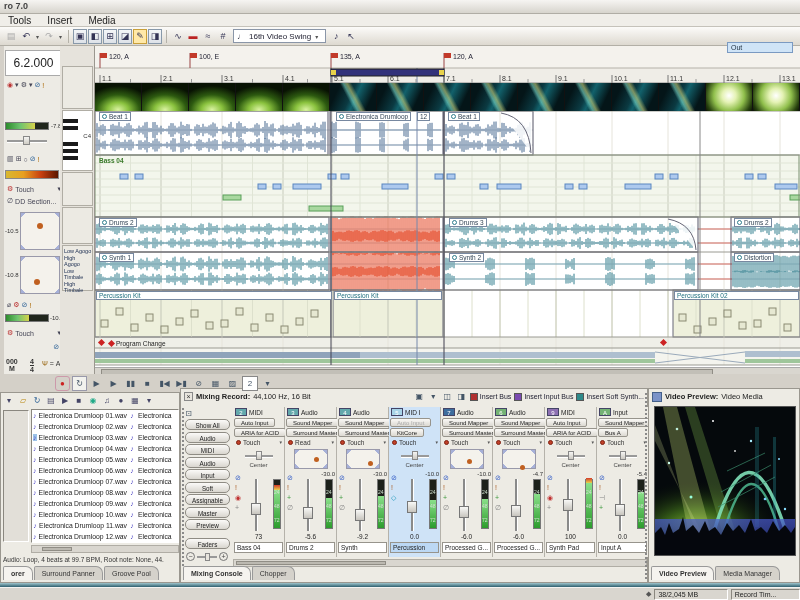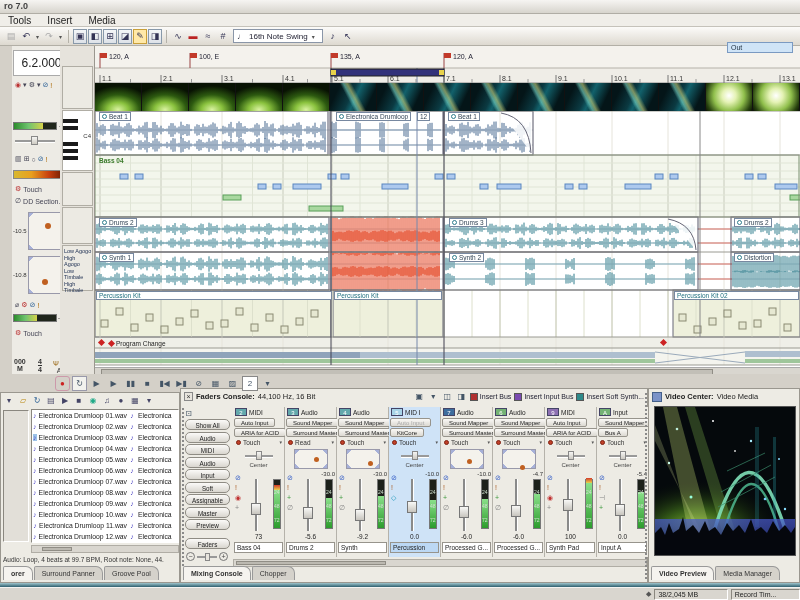--- a/index.html
+++ b/index.html
@@ -13,21 +13,21 @@
   .tbtn{display:inline-flex;align-items:center;justify-content:center;min-width:14px;height:15px;font-size:9px;color:#335;}
   .tbox{border:1px solid #8899aa;background:linear-gradient(#f4f6f8,#dde2e8);}
   .hot{background:#ffe9a8;border:1px solid #c89f3a;}
   .dim{color:#aaa;}
   .red{color:#b22;}
   .tdrop{min-width:7px;font-size:6px;color:#555;}
   .tsep{width:1px;height:13px;background:#b5b2a9;margin:0 3px;}
   #swingbox{display:flex;align-items:center;height:14px;background:#fff;border:1px solid #8a96a8;padding:0 3px;margin:0 2px;gap:4px;font-size:8px;color:#223;}
   #outbox{position:absolute;left:727px;top:42px;width:66px;height:11px;background:#cfe4f7;border:1px solid #7a9ac2;font-size:7px;line-height:9px;padding-left:3px;color:#234;z-index:6;}
   
-  #inspector{position:absolute;left:12px;top:46px;width:60px;height:328px;background:#edebe5;border-right:4px solid #737373;}
+  #inspector{position:absolute;left:4px;top:46px;width:60px;height:328px;background:#edebe5;border-right:1px solid #737373;}
   .insp-time{position:absolute;left:1px;top:4px;width:57px;height:26px;background:#fff;border:1px solid #aaa;display:flex;align-items:center;justify-content:center;font-size:12px;color:#222;}
   .irow{position:absolute;left:1px;width:58px;height:10px;display:flex;align-items:center;gap:2px;padding-left:2px;font-size:7px;color:#445;}
   .irow .g{color:#b33;} .irow .o{color:#a60;} .irow .b{color:#369;}
   .imeter{position:absolute;left:1px;width:44px;height:8px;background:#20261c;border:1px solid #777;}
   .imeter i{display:block;height:100%;background:linear-gradient(to right,#2c8c2c,#6fc46f,#d6d24a);}
   .idb{position:absolute;font-size:6px;color:#333;}
   .islider{position:absolute;left:3px;width:40px;height:10px;}
   .islider i{position:absolute;left:0;right:0;top:4px;height:2px;background:#999;box-shadow:0 1px 0 #fff;}
   .islider b{position:absolute;left:16px;top:0;width:7px;height:9px;background:linear-gradient(#f4f4f2,#cfccc4);border:1px solid #888;}
   .igrad{position:absolute;left:1px;width:54px;height:9px;border:1px solid #888;background:linear-gradient(to right,#d8b830,#e8a020,#c84010,#5a1600);}
@@ -165,21 +165,21 @@
       <span class="tbtn tbox">◪</span>
       <span class="tbtn hot">✎</span>
       <span class="tbtn tbox">◨</span>
       <span class="tsep"></span>
       <span class="tbtn">∿</span>
       <span class="tbtn red">▬</span>
       <span class="tbtn">≈</span>
       <span class="tbtn">#</span>
       <span id="swingbox">
         <span>♩</span>
-        <span>16th Note Swing</span>
+        <span>16th Video Swing</span>
         <span class="tdrop">▾</span>
       </span>
       <span class="tbtn">♪</span>
       <span class="tbtn">↖</span>
     </div>
   <div id="outbox">Out</div>
 
   <div id="inspector">
     <div class="insp-time">
         <span>6.2.000</span>
@@ -746,21 +746,21 @@
     <div class="tabrow" id="btabs">
         <div class="tab active">orer</div>
         <div class="tab">Surround Panner</div>
         <div class="tab">Groove Pool</div>
       </div>
   </div>
 
   <div class="panel" id="console">
     <div class="phead">
       <div class="closebox">×</div>
-      <b>Faders Console:</b>
+      <b>Mixing Record:</b>
       <span>44,100 Hz, 16 Bit</span>
       <div id="chead-icons">
           <span class="cicn">▣</span>
           <span class="cicn">▾</span>
           <span class="cicn">◫</span>
           <span class="cicn">◨</span>
           <span class="insbtn">
             <span class="sq" style="background: rgb(176, 48, 48);"></span>
             <span>Insert Bus</span>
           </span>
@@ -1109,21 +1109,21 @@
       </div>
     <div class="tabrow" id="ctabs">
         <div class="tab active">Mixing Console</div>
         <div class="tab">Chopper</div>
       </div>
   </div>
 
   <div class="panel" id="video">
     <div class="phead">
       <div class="vicon"></div>
-      <b>Video Center:</b>
+      <b>Video Preview:</b>
       <span>Video Media</span>
     </div>
     <div id="vimg">
       <svg width="140" height="148" viewBox="0 0 140 148">
         <defs>
           <radialGradient id="gGlow" cx="30%" cy="75%" r="60%">
             <stop offset="0%" stop-color="#b8e84a" stop-opacity="0.95"></stop>
               <stop offset="45%" stop-color="#5a9c22" stop-opacity="0.55"></stop>
               <stop offset="100%" stop-color="#0a1405" stop-opacity="0"></stop>
           </radialGradient>

